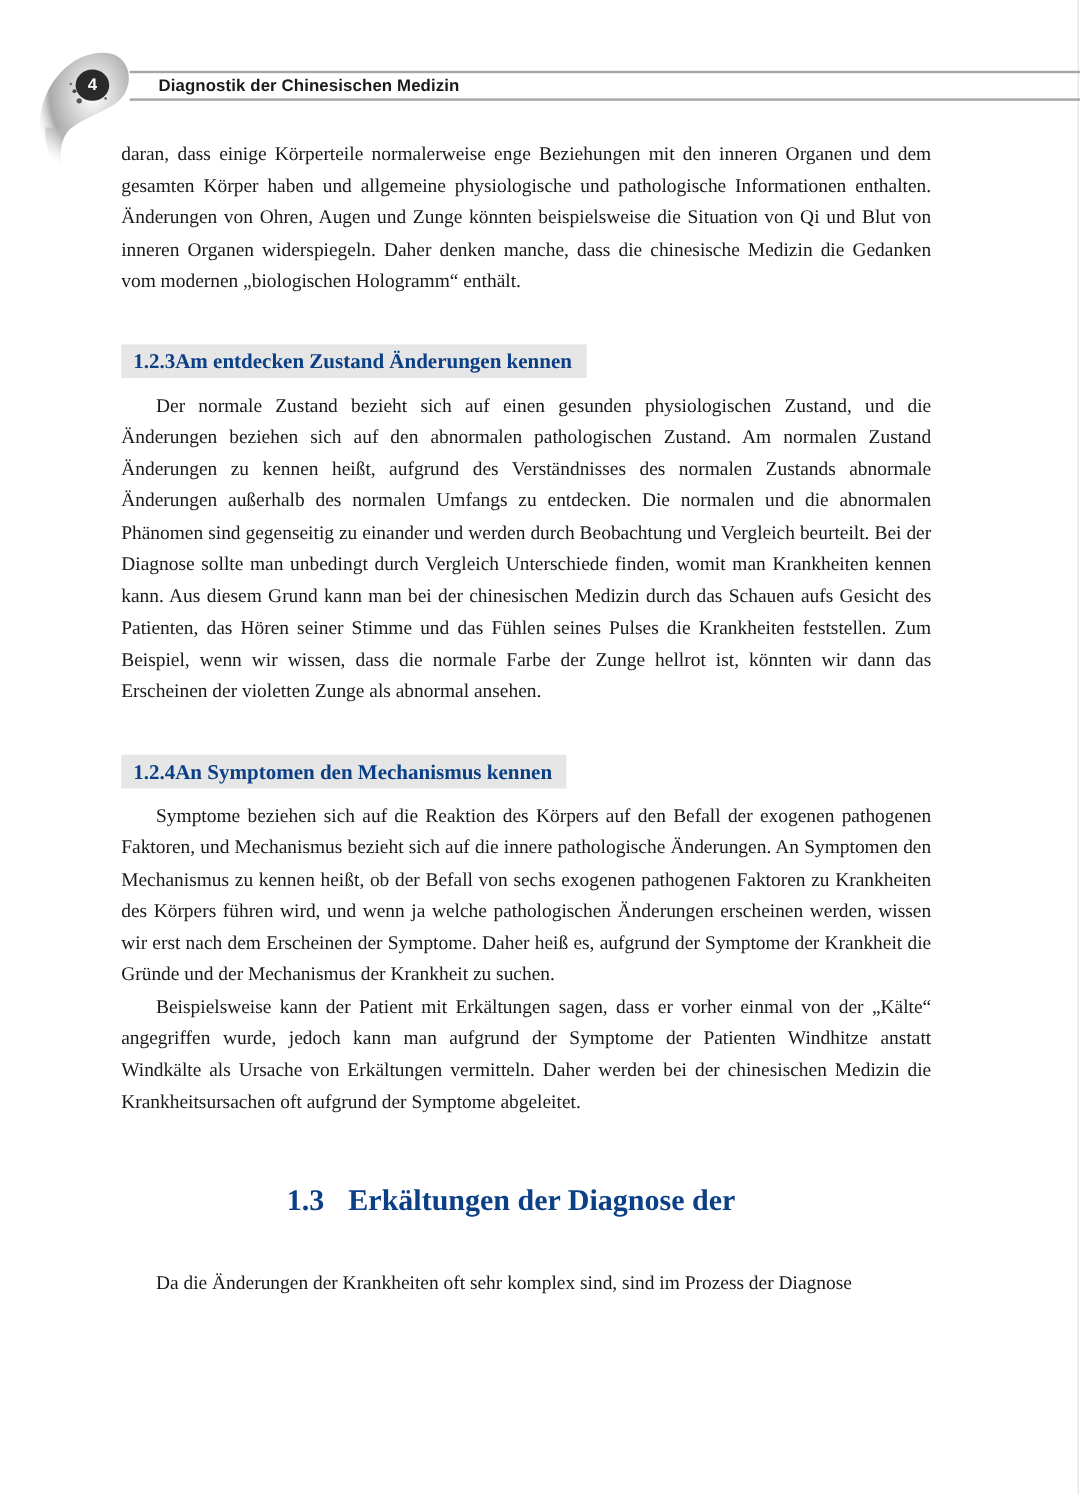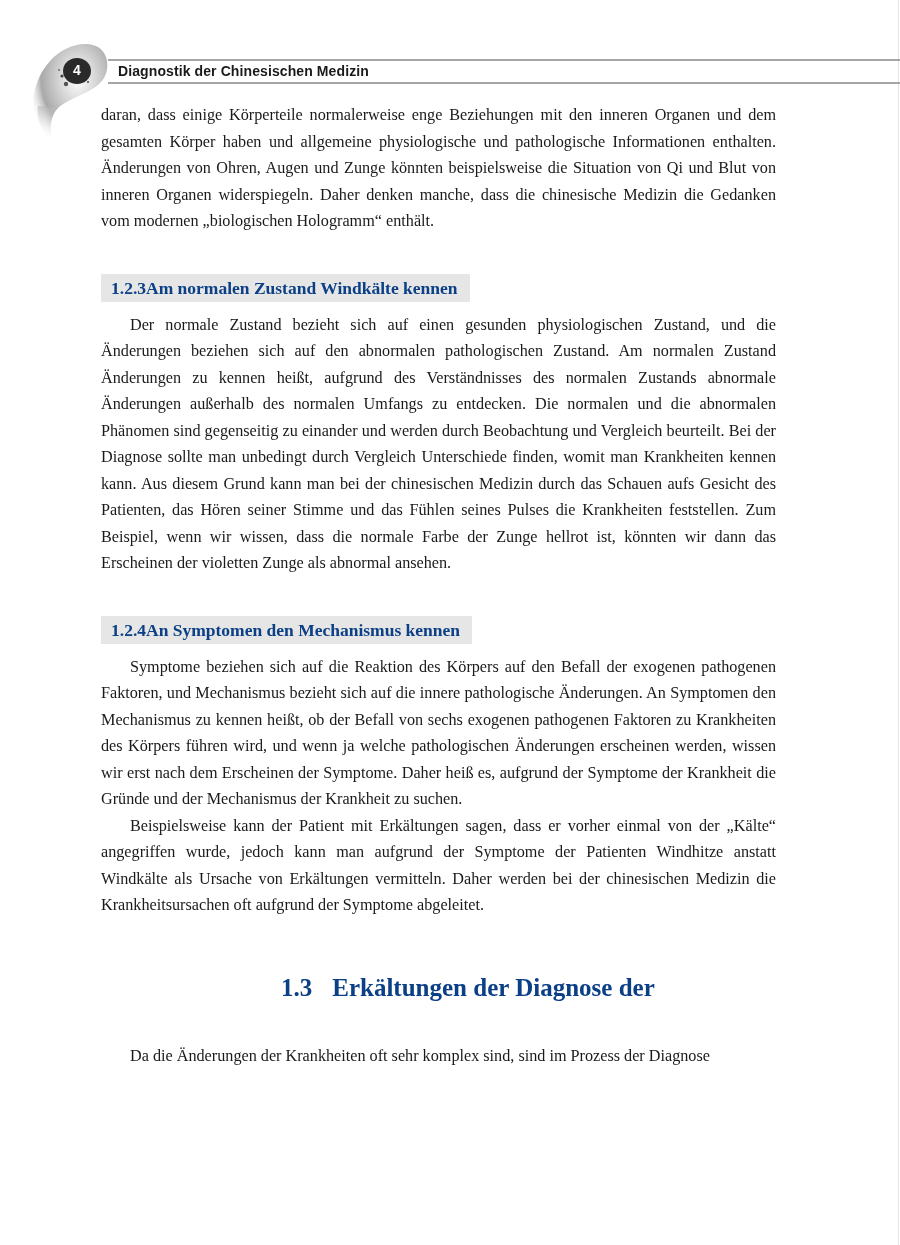--- a/index.html
+++ b/index.html
@@ -6,43 +6,43 @@
     body {
       width: 900px; height: 1245px; background: #ffffff; position: relative; overflow: hidden;
       font-family: "Liberation Serif", "DejaVu Serif", serif; color: #1a1a1a;
     }
     .right-edge { position: absolute; left: 898px; top: 0; width: 1px; height: 1245px; background: #e4e4e4; }
     .ornament { position: absolute; left: 28px; top: 40px; width: 84px; height: 104px; }
     .header-line { position: absolute; left: 108px; width: 792px; height: 2px; background: #a6a6a6; }
     .header-line.top { top: 59px; }
     .header-line.bottom { top: 82px; }
     .running-title {
-      position: absolute; left: 118px; top: 63px; font-family: "Liberation Sans", "DejaVu Sans", sans-serif;
+      position: absolute; left: 132px; top: 63px; font-family: "Liberation Sans", "DejaVu Sans", sans-serif;
       font-weight: bold; font-size: 14px; color: #1a1a1a; letter-spacing: 0.1px;
     }
     .page-number {
       position: absolute; left: 66px; top: 59px; width: 22px; height: 22px; color: #ffffff;
       font-family: "Liberation Sans", "DejaVu Sans", sans-serif; font-weight: bold; font-size: 14px;
       text-align: center; line-height: 22px;
     }
-    .content { position: absolute; left: 101px; top: 102px; width: 675px; }
+    .content { position: absolute; left: 101px; top: 115px; width: 675px; }
     p.body {
       margin: 0; font-size: 16.2px; line-height: 26.5px; text-align: justify; text-align-last: left;
     }
     p.body.indent { text-indent: 29px; }
     .section-head {
       display: inline-block; background: #e6e6e6; color: #0b3f86; font-weight: bold; font-size: 17.5px;
       padding: 3px 12px 3px 10px; line-height: 22px;
     }
     .section-head .num { margin-right: 0; }
     .chapter-head {
       color: #0b3f86; font-weight: bold; font-size: 25px; line-height: 42px; text-align: left;
     }
     .chapter-head .line1 { display: block; padding-left: 138px; }
-    .chapter-head .line1 .num { margin-right: 20px; margin-left: 42px; }
+    .chapter-head .line1 .num { margin-right: 20px; }
     .chapter-head .line2 { display: block; padding-left: 214px; }
   </style>
 </head>
 <body>
 
 <div class="right-edge"></div>
 
 <svg class="ornament" viewBox="0 0 84 104">
   <defs>
     <radialGradient id="dropGrad" cx="60%" cy="35%" r="70%">
@@ -68,21 +68,21 @@
 
 <div class="header-line top"></div>
 <div class="running-title">Diagnostik der Chinesischen Medizin</div>
 <div class="header-line bottom"></div>
 
 <div class="content">
   <p class="body">daran, dass einige Körperteile normalerweise enge Beziehungen mit den inneren Organen und dem gesamten Körper haben und allgemeine physiologische und pathologische Informationen enthalten. Änderungen von Ohren, Augen und Zunge könnten beispielsweise die Situation von Qi und Blut von inneren Organen widerspiegeln. Daher denken manche, dass die chinesische Medizin die Gedanken vom modernen „biologischen Hologramm“ enthält.</p>
 
   <div style="height: 39px;"></div>
   <div class="section-head">
-    <span class="num">1.2.3</span><span>Am normalen Zustand Windkälte kennen</span>
+    <span class="num">1.2.3</span><span>Am entdecken Zustand Änderungen kennen</span>
   </div>
   <div style="height: 10px;"></div>
   <p class="body indent">Der normale Zustand bezieht sich auf einen gesunden physiologischen Zustand, und die Änderungen beziehen sich auf den abnormalen pathologischen Zustand. Am normalen Zustand Änderungen zu kennen heißt, aufgrund des Verständnisses des normalen Zustands abnormale Änderungen außerhalb des normalen Umfangs zu entdecken. Die normalen und die abnormalen Phänomen sind gegenseitig zu einander und werden durch Beobachtung und Vergleich beurteilt. Bei der Diagnose sollte man unbedingt durch Vergleich Unterschiede finden, womit man Krankheiten kennen kann. Aus diesem Grund kann man bei der chinesischen Medizin durch das Schauen aufs Gesicht des Patienten, das Hören seiner Stimme und das Fühlen seines Pulses die Krankheiten feststellen. Zum Beispiel, wenn wir wissen, dass die normale Farbe der Zunge hellrot ist, könnten wir dann das Erscheinen der violetten Zunge als abnormal ansehen.</p>
 
   <div style="height: 39px;"></div>
   <div class="section-head">
     <span class="num">1.2.4</span><span>An Symptomen den Mechanismus kennen</span>
   </div>
   <div style="height: 10px;"></div>
   <p class="body indent">Symptome beziehen sich auf die Reaktion des Körpers auf den Befall der exogenen pathogenen Faktoren, und Mechanismus bezieht sich auf die innere pathologische Änderungen. An Symptomen den Mechanismus zu kennen heißt, ob der Befall von sechs exogenen pathogenen Faktoren zu Krankheiten des Körpers führen wird, und wenn ja welche pathologischen Änderungen erscheinen werden, wissen wir erst nach dem Erscheinen der Symptome. Daher heiß es, aufgrund der Symptome der Krankheit die Gründe und der Mechanismus der Krankheit zu suchen.</p>

